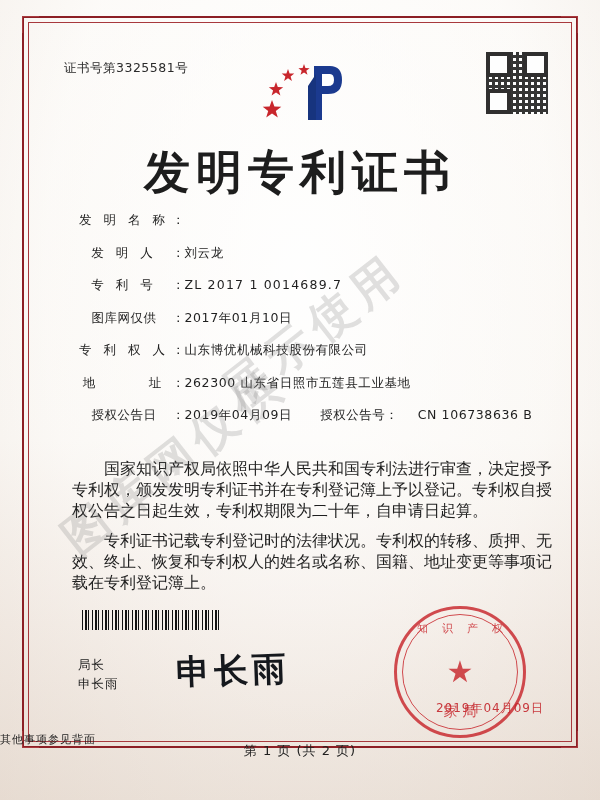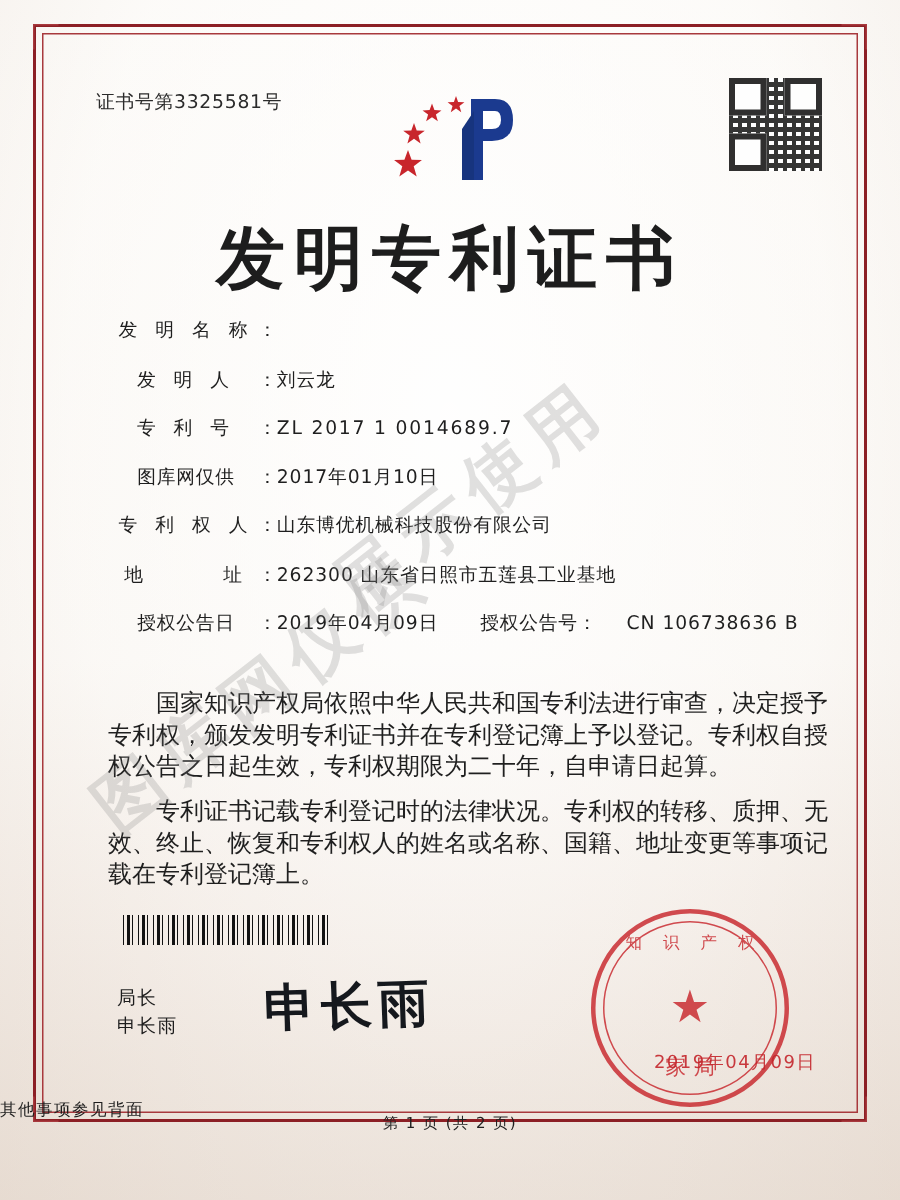--- a/index.html
+++ b/index.html
@@ -261,21 +261,21 @@
     letter-spacing: 1px;
     opacity: 0.9;
     white-space: nowrap;
   }
 
   .page-num {
     position: absolute;
     left: 0; right: 0;
     top: 742px;
     text-align: center;
-    font-size: 10px;
+    font-size: 13px;
     color: #1f1f1f;
     letter-spacing: 1px;
   }
   .footer-note {
     position: absolute;
     left: 0; right: 0;
     top: 732px;
     font-size: 11px;
     color: #1d1d1d;
     letter-spacing: 1px;

